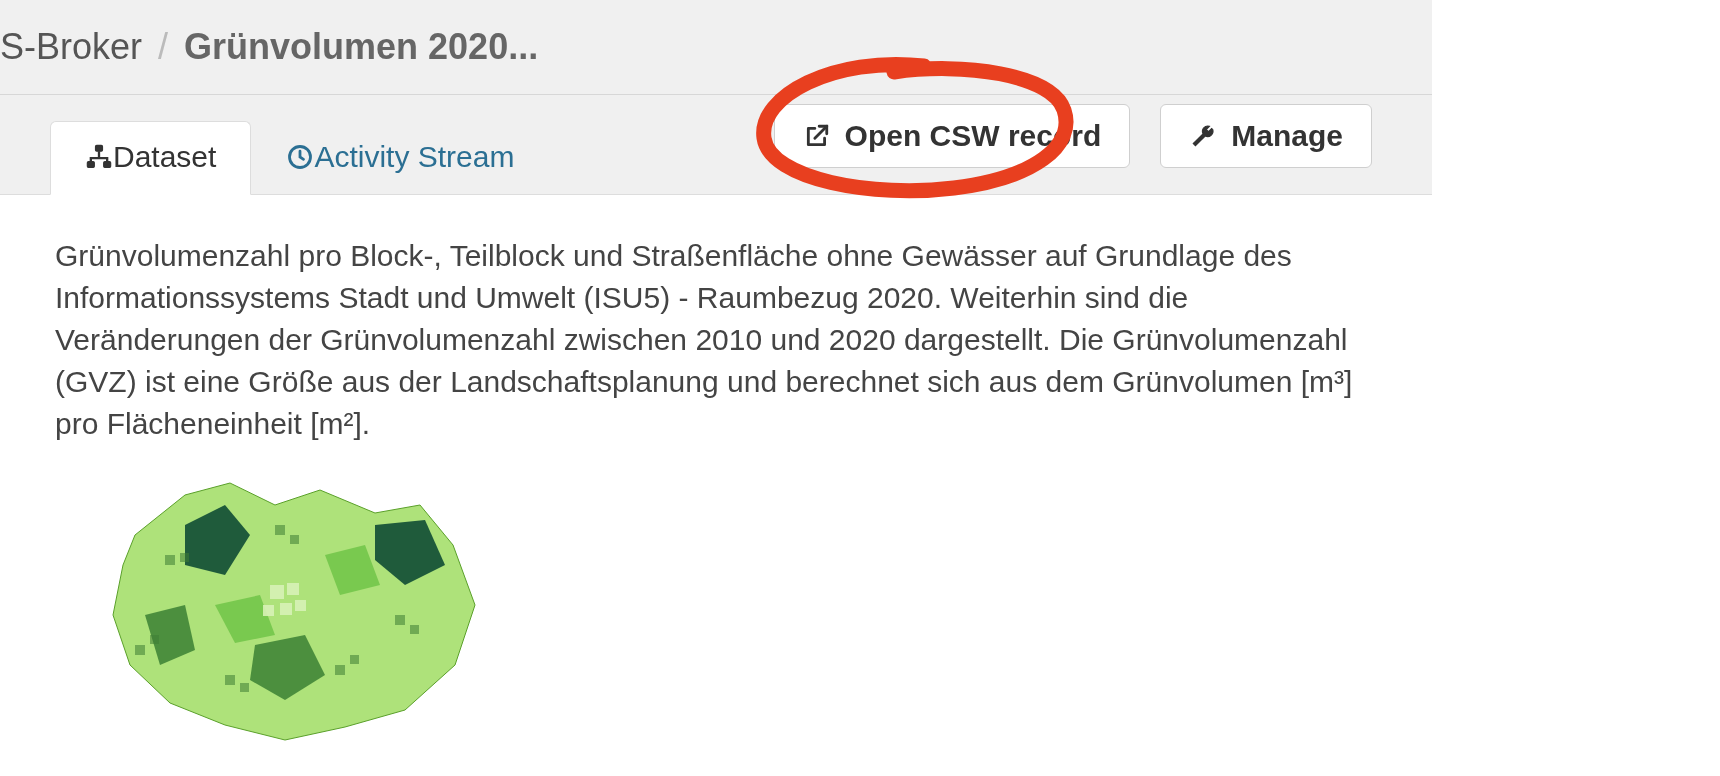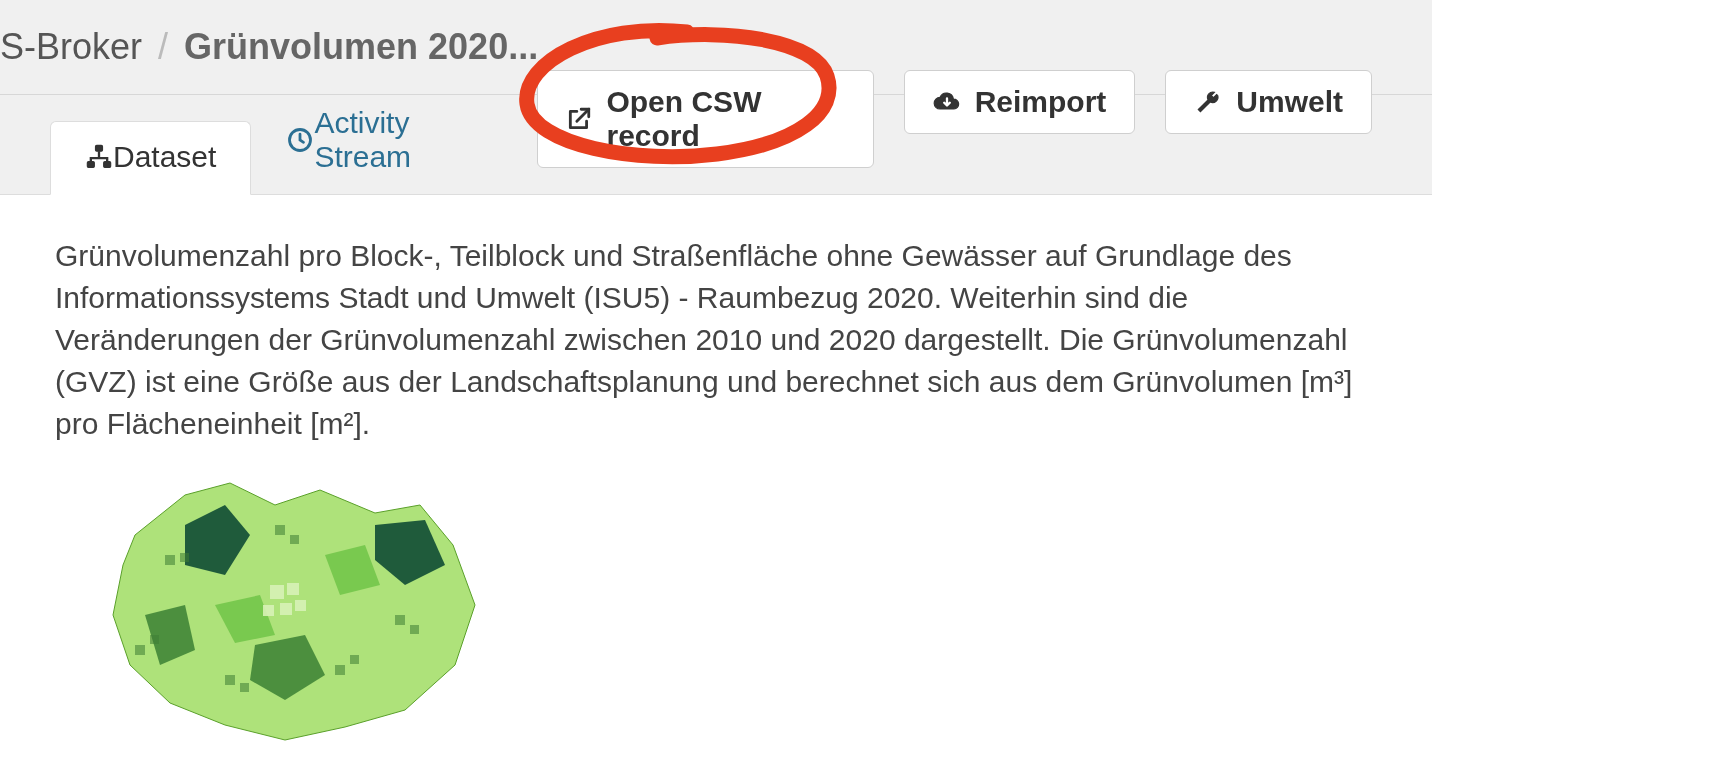--- a/index.html
+++ b/index.html
@@ -160,37 +160,28 @@
       <span class="btn-icon">
         <svg viewBox="0 0 24 24" width="26" height="26">
               <path d="M14 3h7v7" fill="none" stroke-width="2.6" stroke-linecap="round"></path>
               <path d="M21 3L10 14" fill="none" stroke-width="2.6" stroke-linecap="round"></path>
               <path d="M19 14v6H4V5h6" fill="none" stroke-width="2.6" stroke-linecap="round" stroke-linejoin="round"></path>
             </svg>
       </span>
       <span>Open CSW record</span>
     </div>
 
-    <div class="btn">
-      <span class="btn-icon">
-        <svg viewBox="0 0 24 24" width="28" height="28">
-              <path d="M6 18a5 5 0 010-10 6 6 0 0111.5 1.5A4 4 0 0118 18H6z" fill="#333"></path>
-              <path d="M12 9v6m0 0l-2.4-2.4M12 15l2.4-2.4" stroke="#fff" stroke-width="2" fill="none" stroke-linecap="round" stroke-linejoin="round"></path>
-            </svg>
-      </span>
-      <span>Reimport</span>
-    </div>
 
     <div class="btn">
       <span class="btn-icon">
         <svg viewBox="0 0 24 24" width="26" height="26">
               <path d="M21 6a5 5 0 01-7 6L5 21l-2-2 9-9a5 5 0 016-7l-3 3 2 2 3-3z" fill="#333"></path>
             </svg>
       </span>
-      <span>Umwelt</span>
+      <span>Manage</span>
     </div>
 
     <div class="annot" style="left:-30px; top:-46px;">
       <svg width="360" height="150">
         <path d="M 180 8
                  C 90 -2, 14 38, 20 80
                  C 26 122, 130 140, 210 130
                  C 290 120, 332 88, 320 52
                  C 308 16, 218 4, 150 14" fill="none" stroke="#e83f1f" stroke-width="15" stroke-linecap="round" stroke-linejoin="round"></path>
       </svg>

